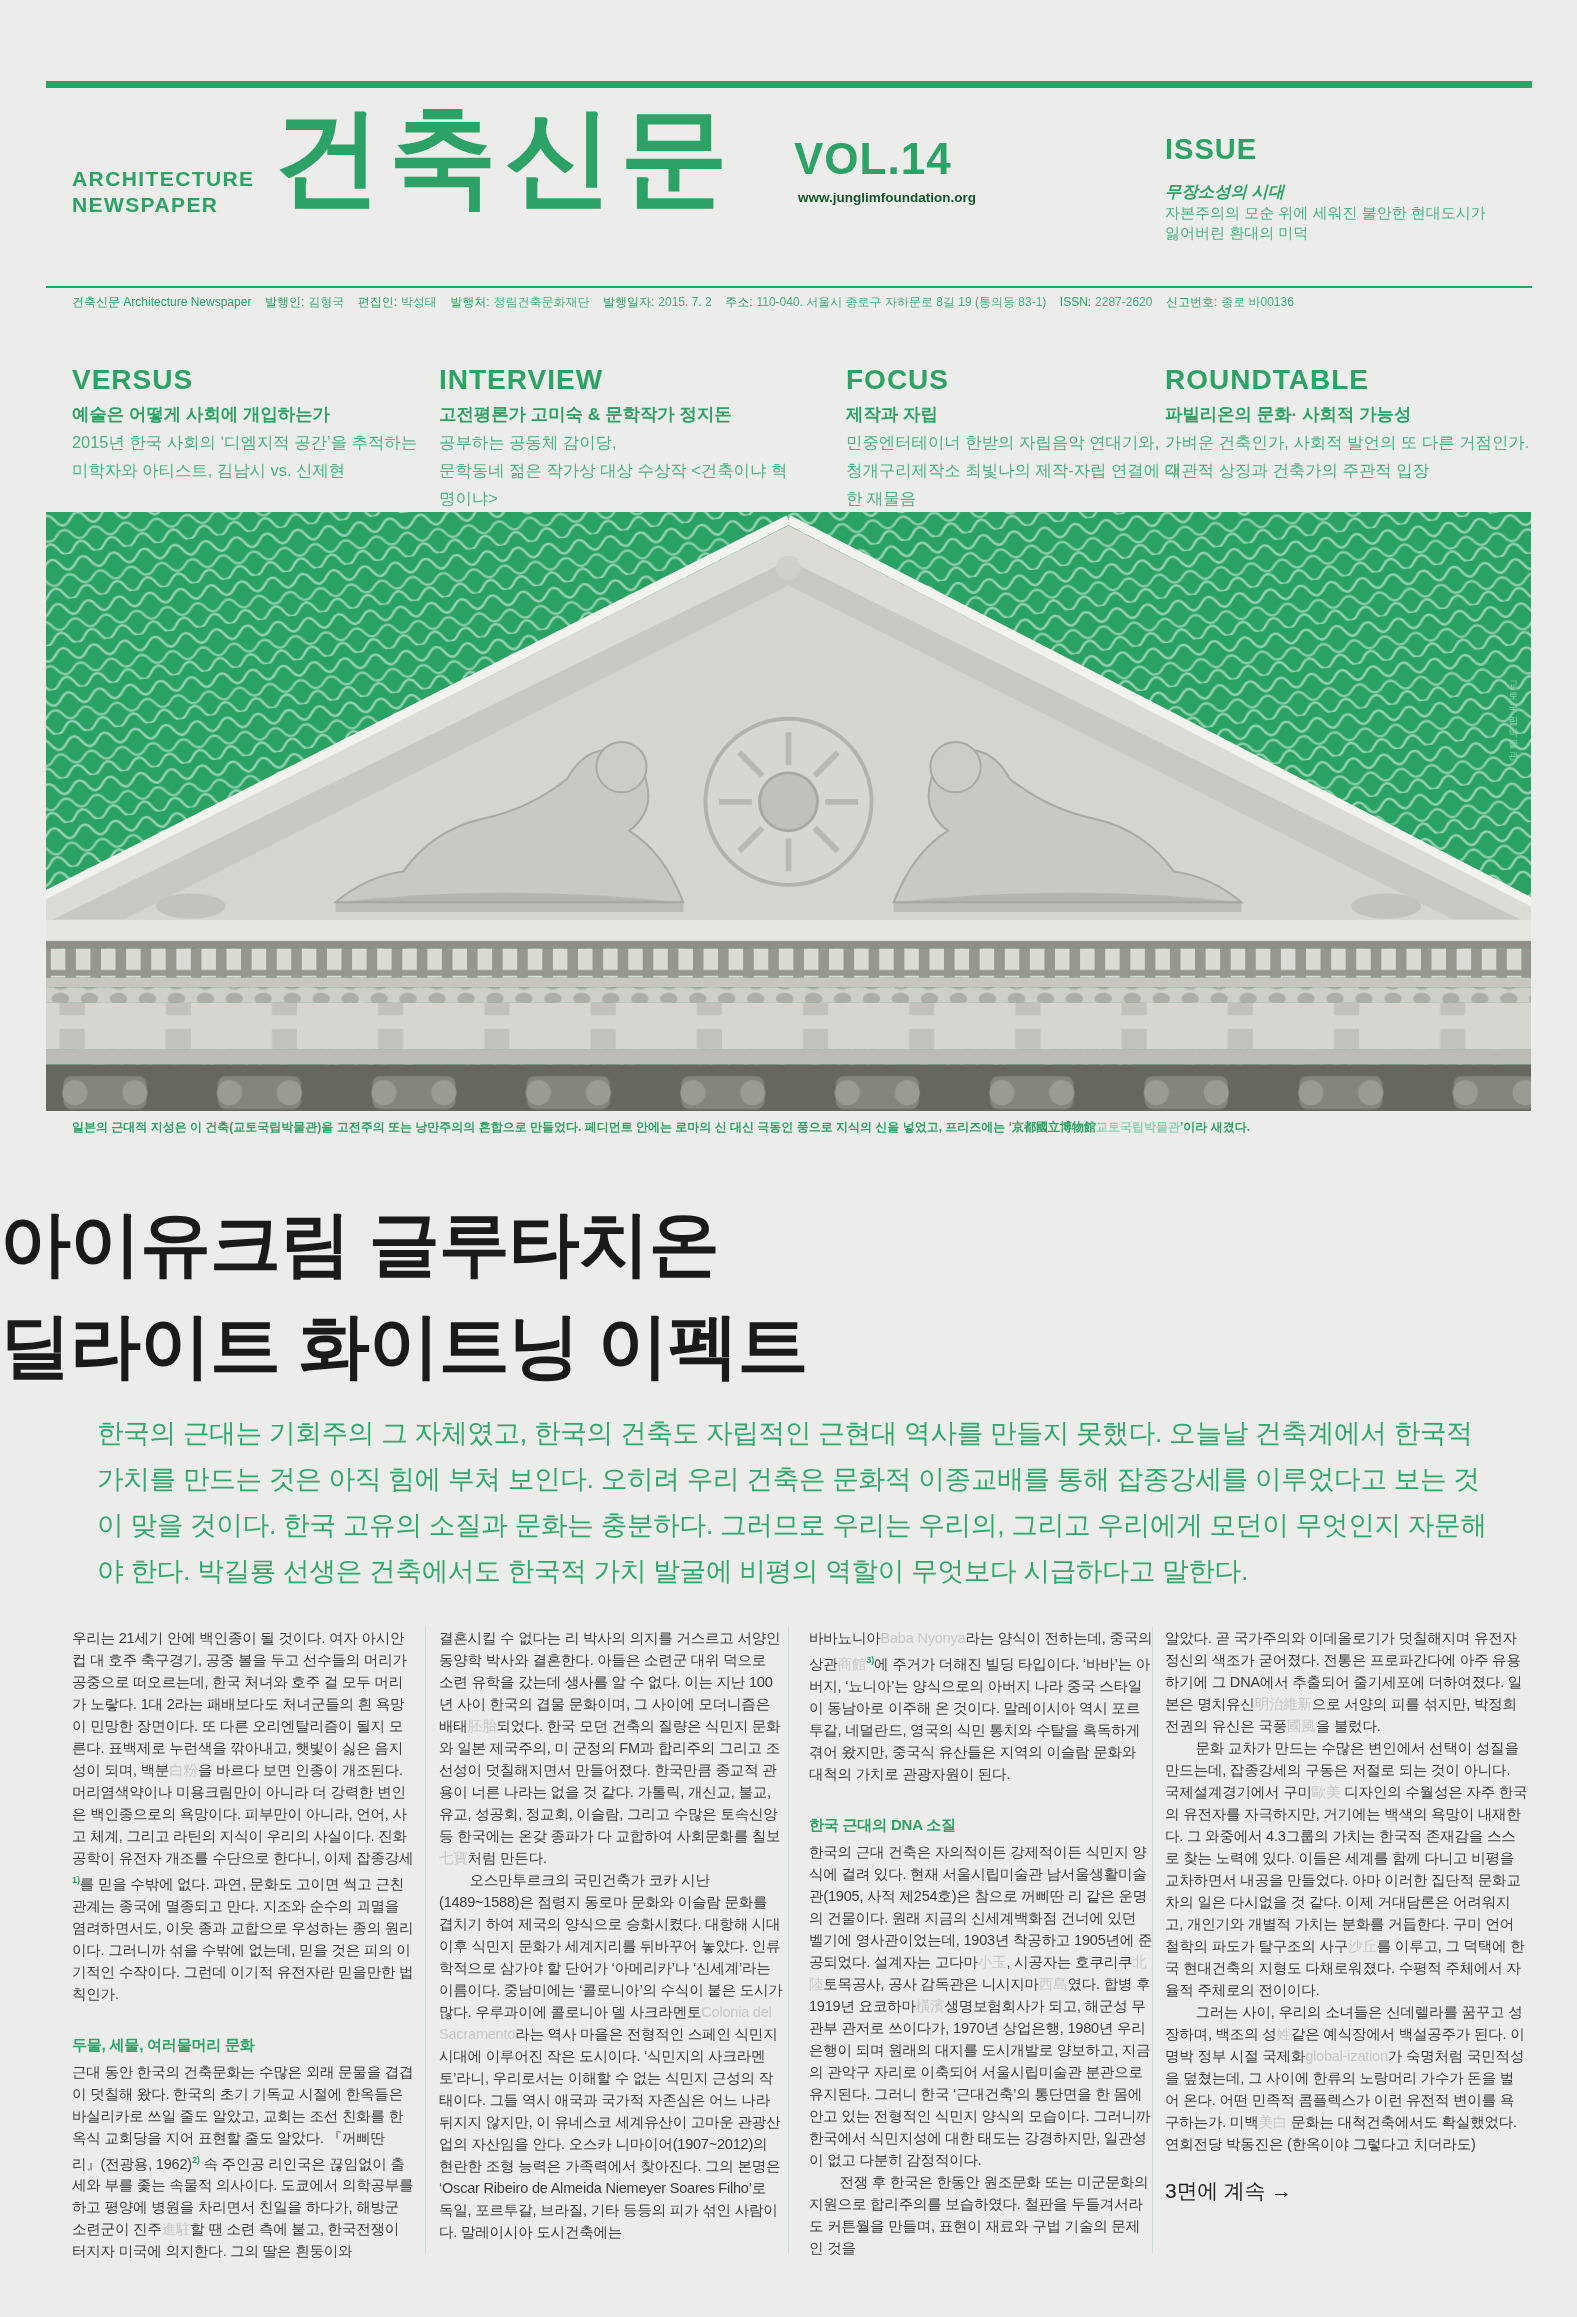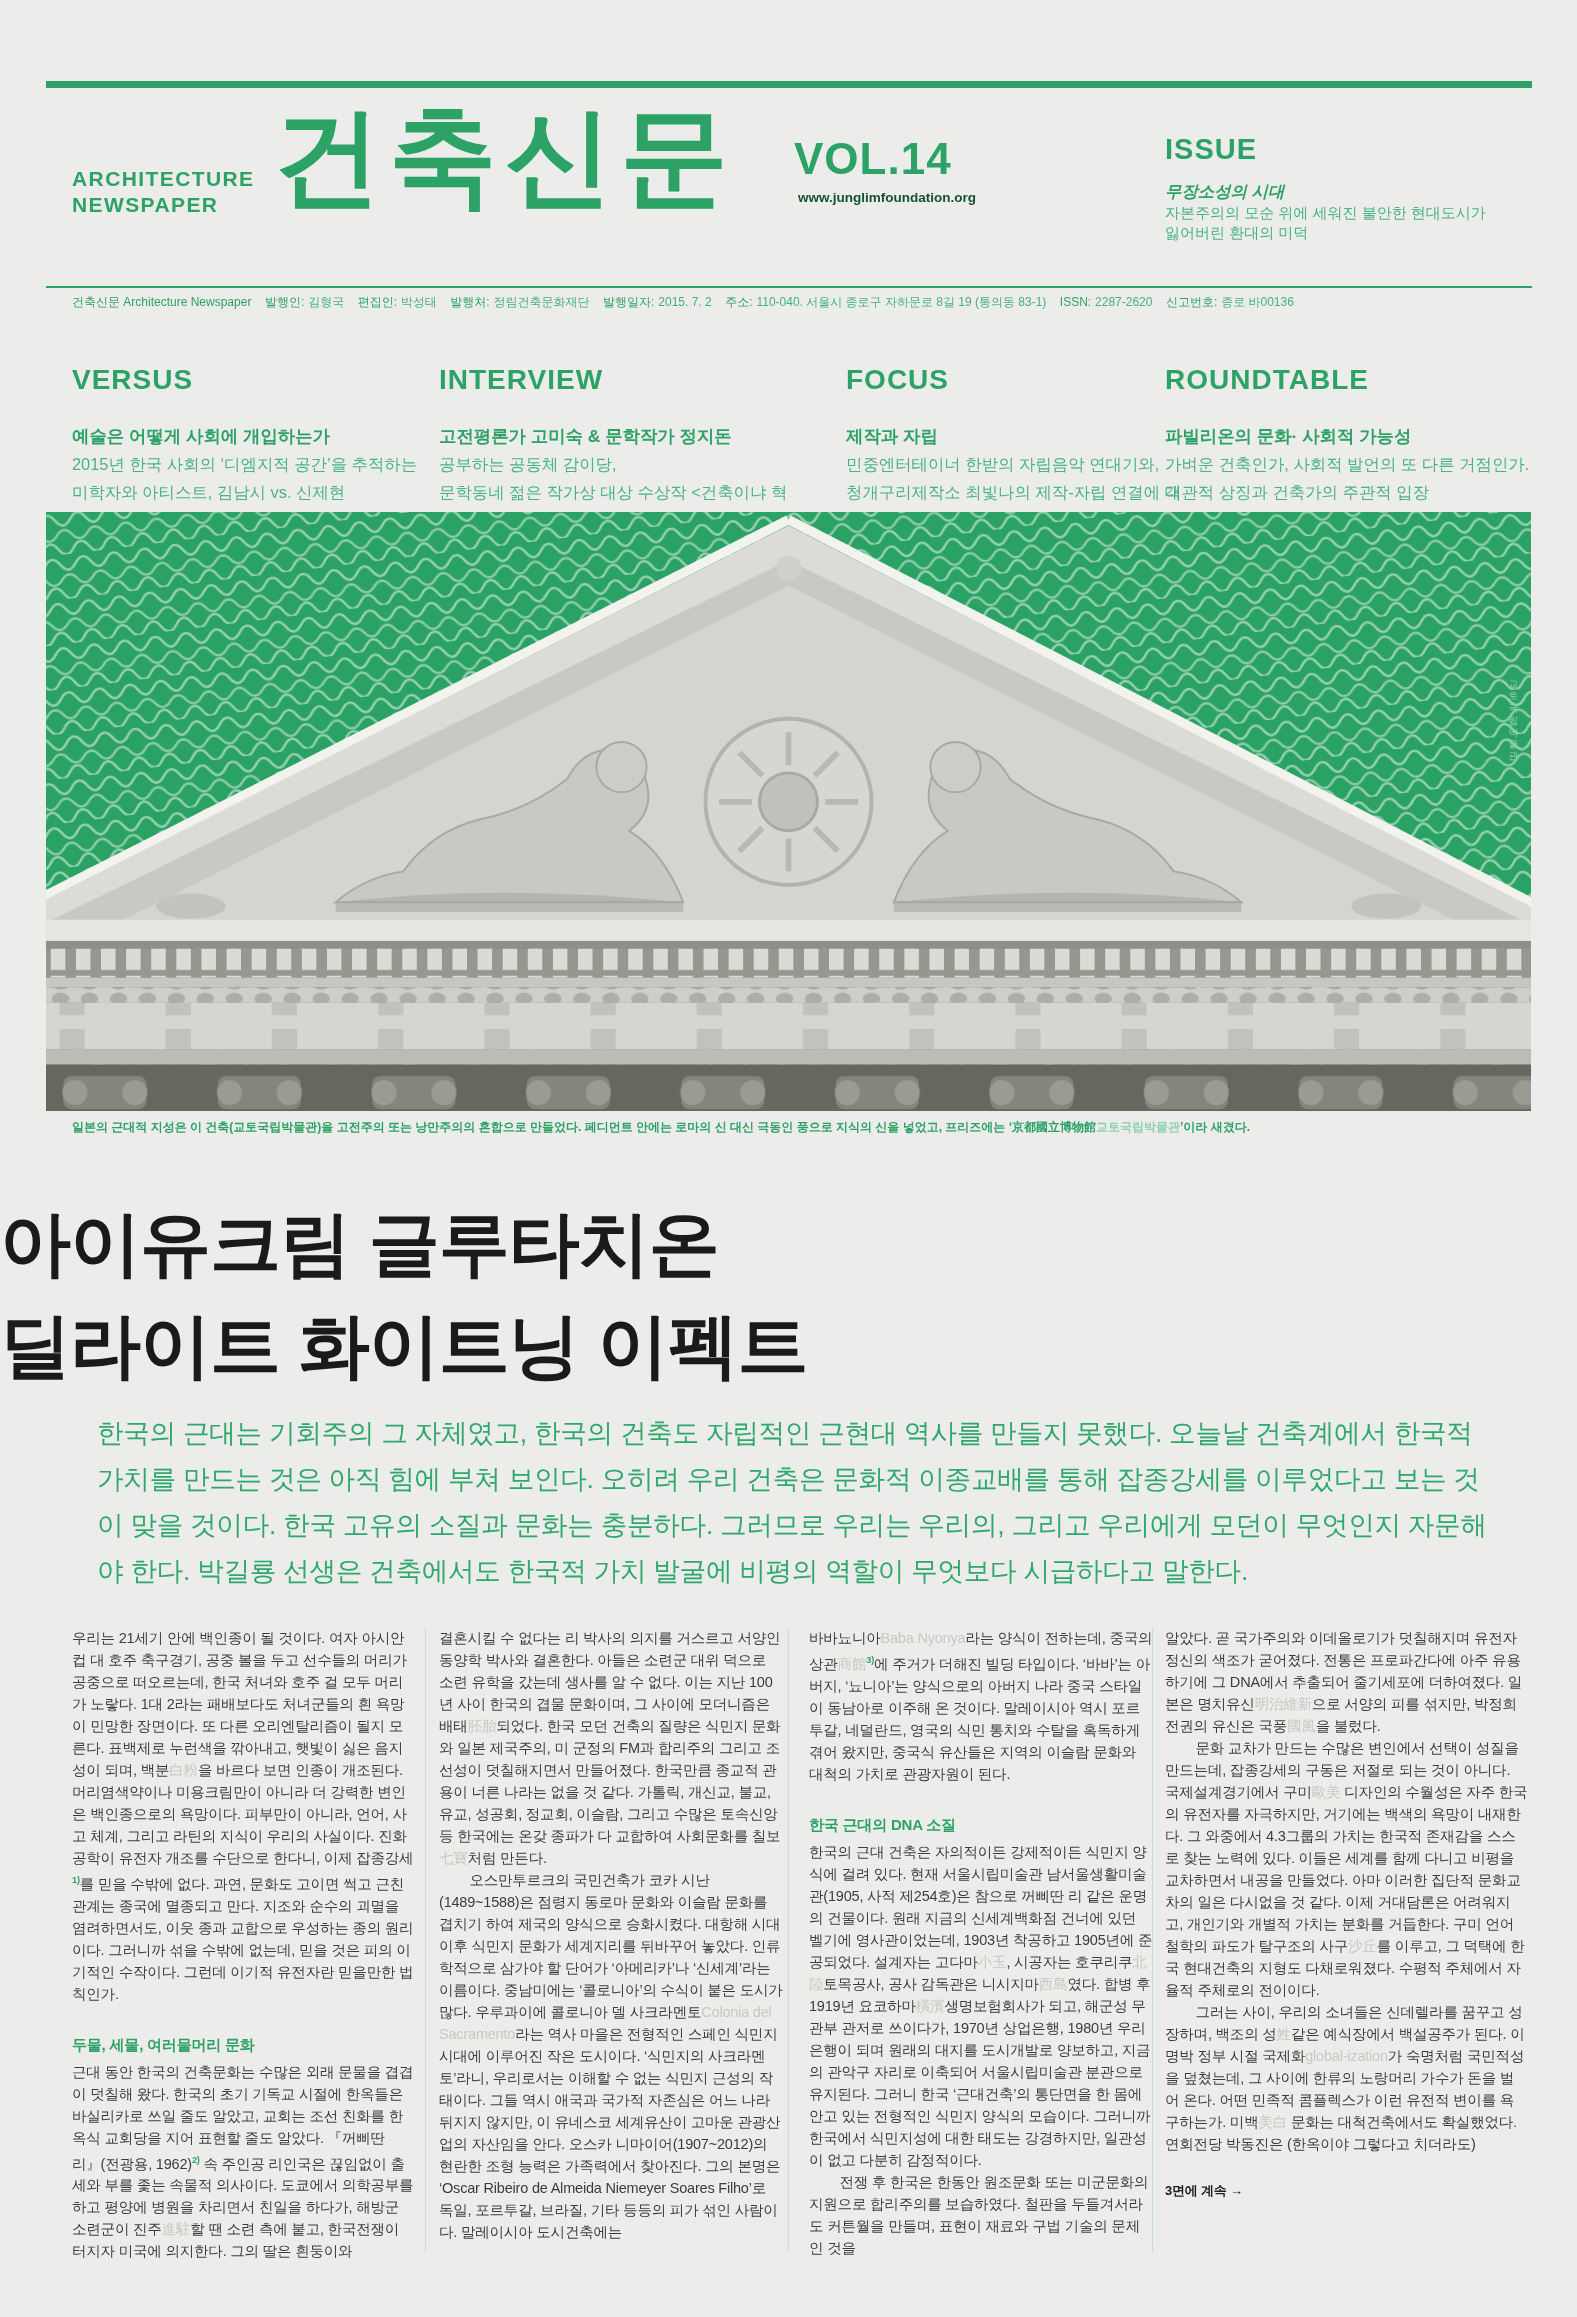--- a/index.html
+++ b/index.html
@@ -26,21 +26,21 @@
   .issue .il{font-size:15px;line-height:20px;color:#48b480;}
 
   .colophon{position:absolute;left:72px;top:294px;width:1458px;font-size:12px;
             color:#2ca266;white-space:nowrap;}
   .colophon .lab{font-weight:normal;margin-left:13.5px;}
   .colophon .lab:first-child{margin-left:0;}
   .colophon .val{margin-left:3.9px;color:#44b17c;font-weight:normal;}
 
   .sec{position:absolute;top:364px;width:351px;}
   .sec .h{font-size:28px;font-weight:bold;color:#2ca266;letter-spacing:1px;}
-  .sec .t{margin-top:26px;font-size:17.4px;font-weight:bold;color:#2ca266;line-height:28px;}
+  .sec .t{margin-top:4px;font-size:17.4px;font-weight:bold;color:#2ca266;line-height:28px;}
   .sec .l{font-size:16.4px;line-height:28px;color:#48b480;}
   .sec0{left:72px;} .sec1{left:439px;} .sec2{left:846px;} .sec3{left:1165px;width:365px;}
 
   .photo{position:absolute;left:46px;top:512px;width:1485px;height:599px;}
   .photo svg{display:block;width:100%;height:100%;}
   .photo .side{position:absolute;right:11.6px;top:162px;writing-mode:vertical-rl;
                font-size:9.7px;letter-spacing:1.9px;color:#8ed3b1;}
 
   .caption{position:absolute;left:72px;top:1119px;width:1429px;font-size:12px;
            font-weight:bold;color:#2ca266;}
@@ -53,21 +53,21 @@
         font-size:26.6px;line-height:46px;letter-spacing:-0.3px;}
 
   .col{position:absolute;top:1627px;width:344px;font-size:14.5px;line-height:22px;
        color:#3c3c3c;letter-spacing:-0.2px;text-align:left;}
   .colA{left:72px;} .colB{left:439px;} .colC{left:809px;} .colD{left:1165px;width:363px;}
   .blk-p{margin:0;}
   .blk-pi{margin:0;text-indent:2.1em;}
   .blk-h{margin:29px 0 4.8px 0;color:#2ca266;font-weight:bold;font-size:15px;}
   .col .tok-g{color:#c8c7c4;}
   sup.tok-s{color:#2ca266;font-size:9.2px;font-weight:bold;}
-  .continue{margin-top:25px;font-weight:bold;color:#202020;font-size:13px;}
+  .continue{margin-top:25px;font-weight:normal;color:#202020;font-size:21px;}
 
   .vsep{position:absolute;top:1627px;height:626px;width:1px;background:#c2e3d1;}
   .vsep1{left:425px;} .vsep2{left:788px;} .vsep3{left:1152px;}
 </style>
 </head>
 <body>
 
 <div class="top-bar"></div>
 
 <div class="brand">

